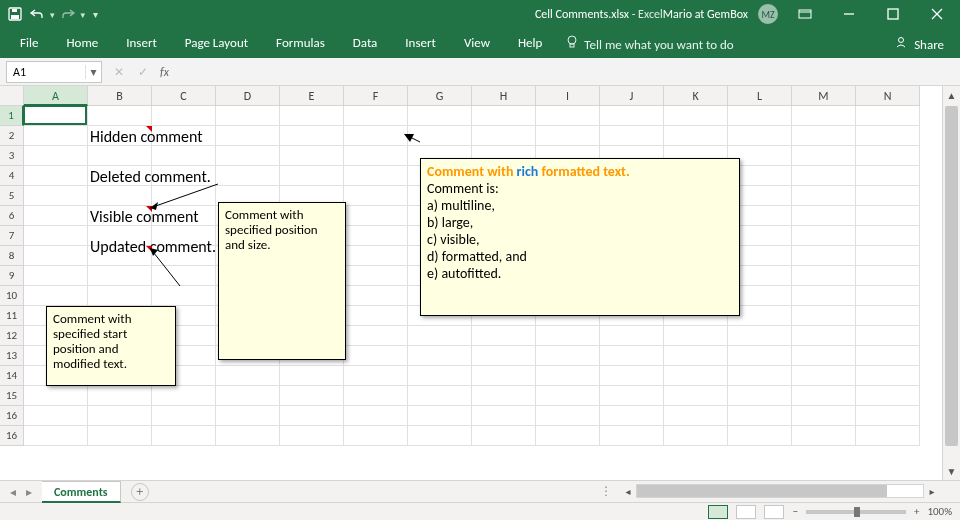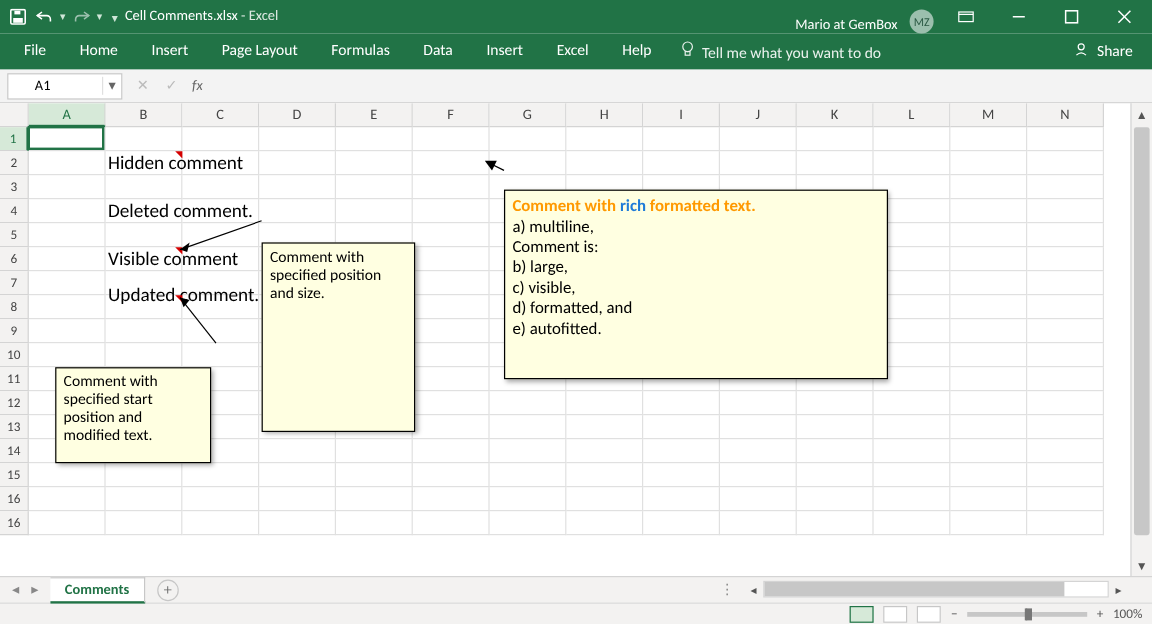--- a/index.html
+++ b/index.html
@@ -2,36 +2,36 @@
 <html><head>
 <meta charset="utf-8">
 <style>
   * { box-sizing: border-box; margin: 0; padding: 0; font-family: "Segoe UI", Calibri, Arial, sans-serif; }
   html, body { width: 960px; height: 520px; overflow: hidden; background: #fff; }
 
   
   .titlebar { height: 28px; background: #217346; display: flex; align-items: center; color: #fff; font-size: 12px; }
   .qat { display: flex; align-items: center; gap: 4px; padding: 0 6px; }
   .qat .ic { width: 18px; height: 18px; display: flex; align-items: center; justify-content: center; }
-  .title-center { flex: 1; text-align: left; }
+  .title-center { flex: 1; text-align: right; }
   .title-center .suffix { opacity: .85; }
-  .title-right { display: flex; align-items: flex-end; gap: 10px; padding-right: 6px; }
+  .title-right { display: flex; align-items: center; gap: 10px; padding-right: 6px; }
   .avatar { width: 20px; height: 20px; border-radius: 50%; background: #9bbfad; color: #2c5a45; font-size: 10px; display: flex; align-items: center; justify-content: center; }
   .winbtn { width: 34px; height: 28px; display: flex; align-items: center; justify-content: center; }
 
   
   .ribbon { height: 30px; background: #217346; display: flex; align-items: center; color: #fff; font-size: 13px; padding: 0 6px; }
   .ribbon .tab { padding: 0 14px; height: 100%; display: flex; align-items: center; border-bottom: 2px solid transparent; cursor: default; }
   .tellme { display: flex; align-items: flex-end; gap: 6px; opacity: .9; margin-left: 10px; }
-  .share { margin-left: auto; display: flex; align-items: center; gap: 6px; padding-right: 10px; }
+  .share { margin-left: auto; display: flex; align-items: flex-end; gap: 6px; padding-right: 10px; }
 
   
   .formulabar { height: 28px; background: #f3f3f3; border-bottom: 1px solid #d6d6d6; display: flex; align-items: center; font-size: 12px; }
   .namebox { width: 96px; height: 22px; margin-left: 6px; border: 1px solid #c7c7c7; background: #fff; display: flex; align-items: center; }
-  .namebox span { padding-left: 6px; flex: 1; margin-left: 16px; }
+  .namebox span { padding-left: 6px; flex: 1; }
   .namebox .dd { width: 16px; text-align: center; color: #666; border-left: 1px solid #e0e0e0; }
   .fxarea { margin-left: 10px; display: flex; align-items: center; gap: 10px; color: #888; }
   .fxarea .xi { width: 14px; display: flex; justify-content: center; }
   .fxlabel { font-style: italic; color: #666; }
 
   
   .gridwrap { position: relative; height: 394px; display: flex; }
   .sheet { position: relative; flex: 1; overflow: hidden; }
 
   .colhdr { display: flex; height: 20px; }
@@ -161,21 +161,21 @@
   <div class="tab">
       <span>Formulas</span>
     </div>
   <div class="tab">
       <span>Data</span>
     </div>
   <div class="tab">
       <span>Insert</span>
     </div>
   <div class="tab">
-      <span>Excel</span>
+      <span>View</span>
     </div>
   <div class="tab">
       <span>Help</span>
     </div>
   <div class="tellme">
     <span><svg width="12" height="14">
           <ellipse cx="6" cy="5" rx="4" ry="4" fill="none" stroke="#fff"></ellipse>
           <rect x="4" y="9" width="4" height="3" fill="none" stroke="#fff"></rect>
         </svg></span>
     <span>Tell me what you want to do</span>
@@ -544,22 +544,22 @@
       <div>Comment with</div>
       <div>specified start</div>
       <div>position and</div>
       <div>modified text.</div>
     </div>
 
     <div class="comment rich" style="left:420px; top:52px; width:320px; height:158px; font-size:14px;">
       <div class="title">
         <span>Comment with </span><span class="rich-word">rich</span><span> formatted text.</span>
       </div>
+      <div>Comment is:</div>
       <div>a) multiline,</div>
-      <div>Comment is:</div>
       <div>b) large,</div>
       <div>c) visible,</div>
       <div>d) formatted, and</div>
       <div>e) autofitted.</div>
     </div>
 
   </div>
 
   <div class="vscroll">
     <div class="sbtn">▲</div>

